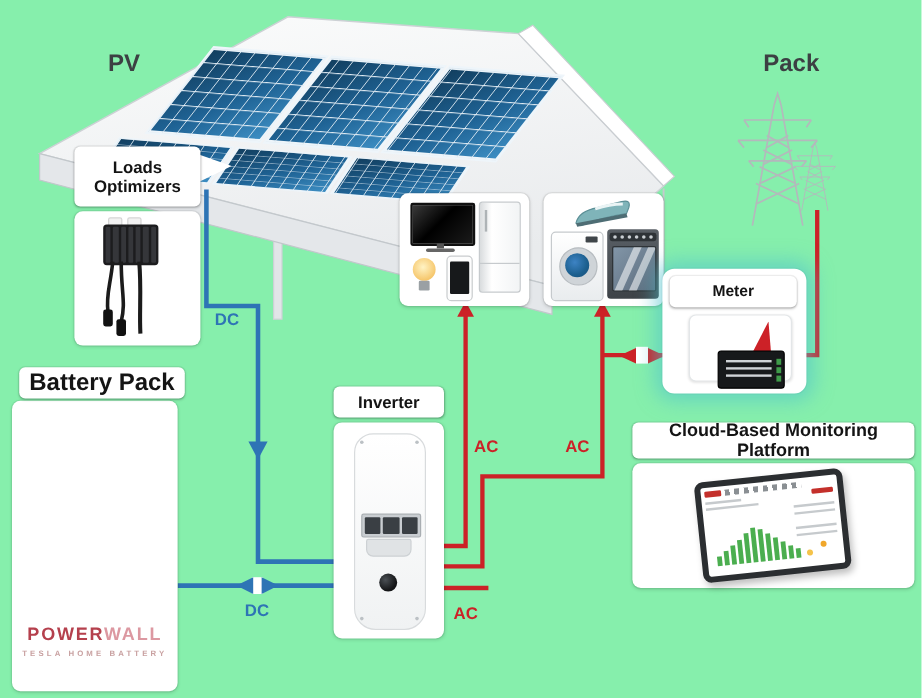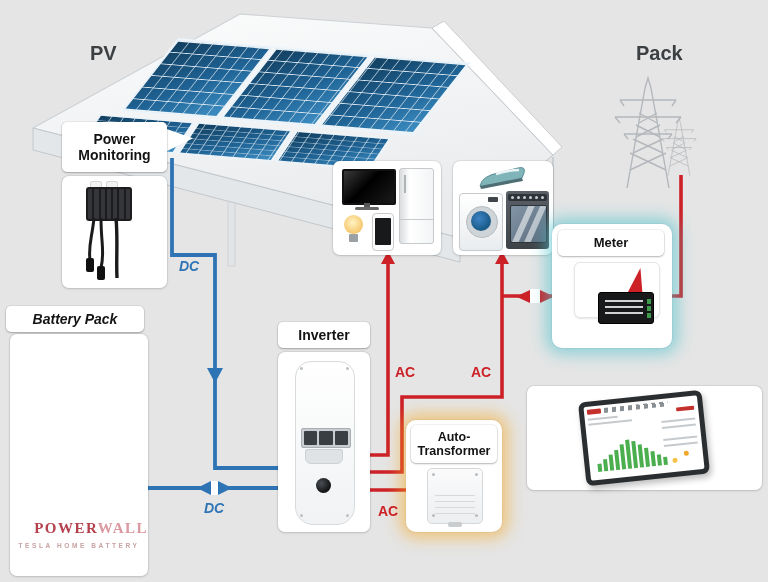--- a/index.html
+++ b/index.html
@@ -2,26 +2,26 @@
 <html style="--dc: #2e74b5; --ac: #cc2127; --glow-teal: rgba(80,195,205,.6); --glow-orange: rgba(246,168,33,.55); --pw-red: #b5404d; --pw-light: #dc98a1; --bar-green: #4bae4f;"><head>
 <meta charset="utf-8">
 <style>
   :root{
     --dc:#2e74b5; --ac:#cc2127;
     --glow-teal:rgba(80,195,205,.6); --glow-orange:rgba(246,168,33,.55);
     --pw-red:#b5404d; --pw-light:#dc98a1; --bar-green:#4bae4f;
   }
   html,body{margin:0;padding:0;background:#fff;}
   body{font-family:"Liberation Sans",sans-serif;}
-  #stage{position:relative;width:768px;height:582px;background:#e5e5e5;overflow:hidden;}
+  #stage{position:relative;width:768px;height:582px;background:#86efac;overflow:hidden;}
   #scene{position:absolute;left:0;top:0;z-index:1;}
   .abs{position:absolute;}
   .big-label{position:absolute;z-index:3;font-weight:bold;font-size:20px;color:#3c4043;}
   .wire-label{position:absolute;z-index:3;font-weight:bold;font-size:14px;}
-  .lbl-dc{color:var(--dc);font-style:italic;} .lbl-ac{color:var(--ac);}
+  .lbl-dc{color:var(--dc);} .lbl-ac{color:var(--ac);}
   .title-chip{position:absolute;z-index:4;background:#fff;border-radius:5px;
     box-shadow:0 1px 2px rgba(0,0,0,.25),0 0 0 1px rgba(0,0,0,.05);
     font-weight:bold;font-size:13px;color:#141414;display:flex;flex-direction:column;
     align-items:center;justify-content:center;text-align:center;line-height:1.15;}
   .panel-box{position:absolute;z-index:2;background:#fff;border-radius:7px;
     box-shadow:0 1px 3px rgba(0,0,0,.13),0 0 0 1px rgba(0,0,0,.06);}
   .glow-teal{box-shadow:0 0 16px 6px var(--glow-teal),0 0 0 1px rgba(0,0,0,.05);}
   .glow-orange{box-shadow:0 0 16px 6px var(--glow-orange),0 0 0 1px rgba(0,0,0,.05);}
   .pointer-right{position:absolute;z-index:3;background:#fff;
     clip-path:polygon(0 0,100% 42%,0 100%);}
@@ -53,21 +53,21 @@
   .inv-body{position:absolute;background:linear-gradient(180deg,#ffffff,#f0f2f3);border:1px solid #d8dbdd;border-radius:16px 16px 18px 18px;}
   .inv-display{position:absolute;background:#c9cdd1;border:1px solid #a9aeb2;border-radius:2px;display:flex;gap:2px;align-items:center;padding:2px;}
   .inv-display i{flex:1;height:100%;background:#3a3f44;border-radius:1px;}
   .inv-bracket{position:absolute;background:#e0e3e5;border:1px solid #cdd1d4;border-radius:2px 2px 6px 6px;}
   .inv-knob{position:absolute;border-radius:50%;background:radial-gradient(circle at 35% 35%,#4a4f54,#141517 65%);}
   .screwdot{position:absolute;width:3px;height:3px;border-radius:50%;background:#bcc1c5;}
   
   .pw-dev{position:absolute;border-radius:24px;border:1px solid #e2e5e7;
     background:linear-gradient(118deg,#fefefe 38%,#e9ebee 39%,#f6f7f8 72%,#eceef0 100%);}
   .pw-tesla{position:absolute;width:100%;text-align:center;color:#b4bac0;font-size:9px;letter-spacing:5px;font-weight:bold;}
-  .pw-wordmark{position:absolute;width:100%;text-align:right;font-weight:bold;font-size:15px;letter-spacing:1.5px;font-family:Liberation Serif, serif;}
+  .pw-wordmark{position:absolute;width:100%;text-align:center;font-weight:bold;font-size:15px;letter-spacing:1.5px;}
   .pw-sub{position:absolute;width:100%;text-align:center;font-size:6.5px;letter-spacing:2.6px;color:#c9a1a1;font-weight:bold;}
   
   .meter-face{position:absolute;background:#fff;border:1px solid #e3e6e8;border-radius:6px;box-shadow:0 1px 2px rgba(0,0,0,.1);}
   .meter-needle{position:absolute;background:var(--ac);clip-path:polygon(12% 100%,88% 0,100% 100%);}
   .meter-module{position:absolute;background:#17191b;border-radius:3px;border:1px solid #000;}
   .meter-module i{position:absolute;left:6px;right:10px;height:1.5px;background:#cfd3d6;}
   .meter-module b{position:absolute;width:4px;height:5px;background:#3f9b4a;}
   
   .opt-body{position:absolute;background:#1c1c1e;border-radius:3px;display:flex;gap:2px;padding:2px;}
   .opt-body i{flex:1;background:#35363a;border-radius:1px;}
@@ -184,21 +184,21 @@
   </svg>
 
   <div class="big-label" style="left:90px;top:42px;">PV</div>
   <div class="big-label" style="left:636px;top:42px;">Pack</div>
   <div class="wire-label lbl-dc" style="left:179px;top:258px;">DC</div>
   <div class="wire-label lbl-dc" style="left:204px;top:500px;">DC</div>
   <div class="wire-label lbl-ac" style="left:395px;top:364px;">AC</div>
   <div class="wire-label lbl-ac" style="left:471px;top:364px;">AC</div>
   <div class="wire-label lbl-ac" style="left:378px;top:503px;">AC</div>
 
-  <div class="title-chip" style="left:62px;top:122px;width:105px;height:50px;font-size:14px;">Power Monitoring</div>
+  <div class="title-chip" style="left:62px;top:122px;width:105px;height:50px;font-size:14px;">Loads Optimizers</div>
   <div class="pointer-right" style="left:161px;top:127px;width:32px;height:27px;"></div>
   <div class="panel-box" style="left:62px;top:176px;width:105px;height:112px;">
     <div>
       <div class="opt-cap abs" style="left:28px;top:5px;width:10px;height:9px;"></div>
       <div class="opt-cap abs" style="left:44px;top:5px;width:10px;height:9px;"></div>
       <div class="opt-body" style="left:24px;top:11px;width:42px;height:30px;">
         <i></i>
           <i></i>
           <i></i>
           <i></i>
@@ -209,21 +209,21 @@
       <svg class="abs" style="left:20px;top:40px;" width="64" height="70">
         <path d="M12,2 C10,22 6,30 8,44" stroke="#1b1b1b" stroke-width="3" fill="none"></path>
         <path d="M19,2 C19,28 23,36 19,52" stroke="#1b1b1b" stroke-width="3" fill="none"></path>
         <path d="M34,2 C36,24 34,44 35,62" stroke="#1b1b1b" stroke-width="3.4" fill="none"></path>
         <rect x="4" y="42" width="8" height="14" rx="2" fill="#111"></rect>
         <rect x="15" y="50" width="8" height="14" rx="2" fill="#111"></rect>
       </svg>
     </div>
   </div>
 
-  <div class="title-chip" style="left:6px;top:306px;width:138px;height:26px;font-size:14px;font-style:italic;">Battery Pack</div>
+  <div class="title-chip" style="left:16px;top:306px;width:138px;height:26px;font-size:20px;">Battery Pack</div>
   <div class="panel-box" style="left:10px;top:334px;width:138px;height:242px;">
     <div class="pw-wordmark" style="top:186px;">
       <span style="color:var(--pw-red);">POWER</span><span style="color:var(--pw-light);">WALL</span>
     </div>
     <div class="pw-sub" style="top:208px;">TESLA HOME BATTERY</div>
   </div>
 
   <div class="title-chip" style="left:278px;top:322px;width:92px;height:26px;font-size:14px;">Inverter</div>
   <div class="panel-box" style="left:278px;top:352px;width:92px;height:180px;">
     <div>
@@ -278,54 +278,38 @@
           <span class="knob"></span>
           <span class="knob"></span>
       </div>
       <div class="stove-win" style="left:4px;top:14px;width:35px;height:36px;">
           <i style="left:8px;"></i>
           <i style="left:20px;"></i>
         </div>
     </div>
   </div>
 
-  <div class="panel-box glow-teal" style="left:552px;top:224px;width:120px;height:124px;border-radius:10px;">
+  <div class="panel-box glow-teal" style="left:552px;top:224px;width:120px;height:104px;border-radius:10px;">
     <div class="title-chip" style="left:6px;top:6px;width:106px;height:26px;position:absolute;">Meter</div>
     <div>
       <div class="meter-face" style="left:22px;top:38px;width:84px;height:54px;"></div>
       <div class="meter-needle" style="left:62px;top:44px;width:30px;height:44px;"></div>
       <div class="meter-module" style="left:46px;top:68px;width:54px;height:30px;">
         <i style="top:7px;"></i>
           <i style="top:13px;"></i>
           <i style="top:19px;"></i>
         <b style="right:2px;top:6px;"></b>
           <b style="right:2px;top:13px;"></b>
           <b style="right:2px;top:20px;"></b>
       </div>
     </div>
   </div>
 
-  <div class="panel-box glow-orange" style="left:406px;top:420px;width:96px;height:112px;border-radius:10px;">
-    <div class="title-chip" style="left:5px;top:5px;width:86px;height:38px;position:absolute;font-size:12.5px;">
-      <span>Auto-</span>
-      <span>Transformer</span>
-    </div>
-    <div class="xfmr-dev" style="left:21px;top:48px;width:54px;height:54px;">
-      <span class="screw" style="left:4px;top:4px;"></span>
-      <span class="screw" style="right:4px;top:4px;"></span>
-      <span class="screw" style="left:4px;bottom:6px;"></span>
-      <span class="screw" style="right:4px;bottom:6px;"></span>
-      <i class="xfmr-louver" style="top:26px;"></i>
-        <i class="xfmr-louver" style="top:32px;"></i>
-      <i class="xfmr-louver" style="top:38px;"></i>
-        <i class="xfmr-louver" style="top:44px;"></i>
-      <div class="xfmr-foot" style="left:20px;bottom:-4px;width:14px;height:5px;position:absolute;"></div>
-    </div>
-  </div>
-
+
+  <div class="title-chip" style="left:527px;top:352px;width:235px;height:30px;font-size:15px;">Cloud-Based Monitoring Platform</div>
   <div class="panel-box" style="left:527px;top:386px;width:235px;height:104px;">
     <div class="tablet" style="left:55px;top:10px;width:124px;height:84px;">
       <div class="tablet-screen">
         <div class="ts-head"></div>
         <div class="ts-icons"></div>
         <div class="ts-logo"></div>
         <div class="ts-line" style="left:3px;top:12px;width:30px;"></div>
         <div class="ts-line" style="left:3px;top:17px;width:44px;"></div>
         <div class="ts-line" style="right:4px;top:22px;width:34px;"></div>
         <div class="ts-line" style="right:4px;top:28px;width:34px;"></div>

